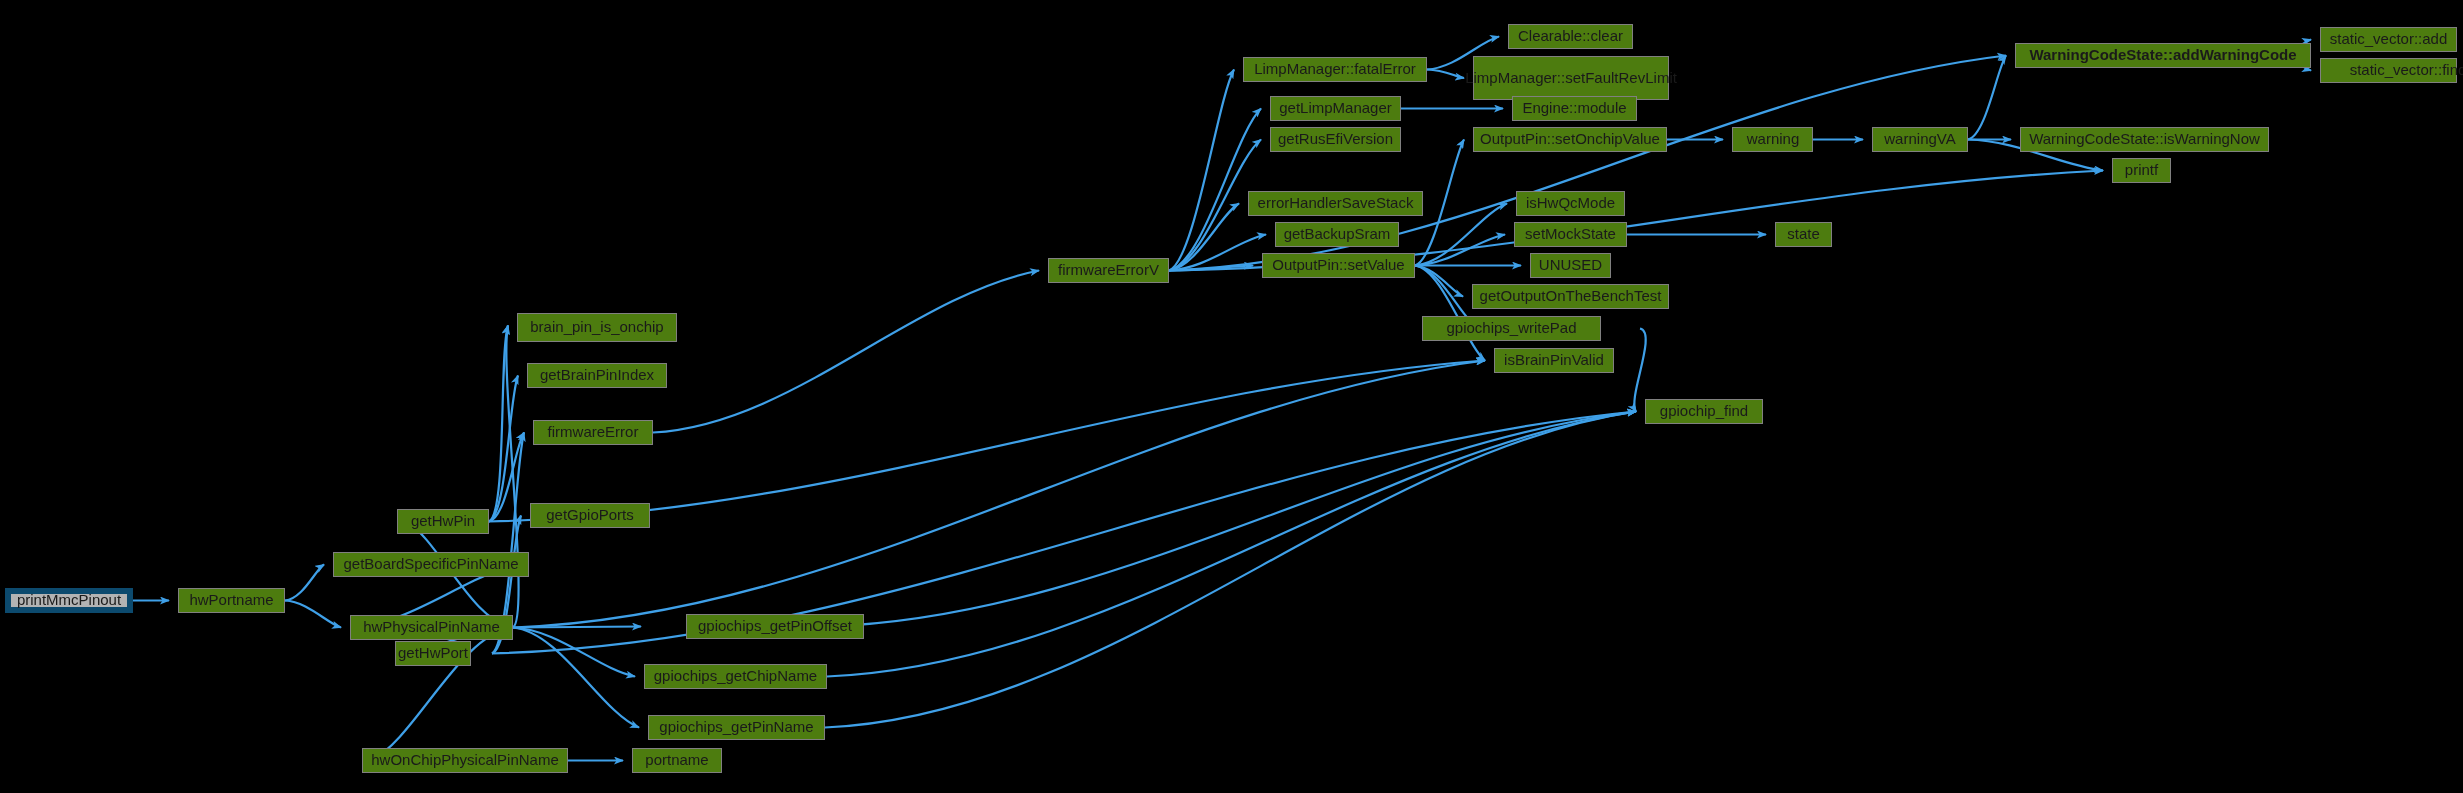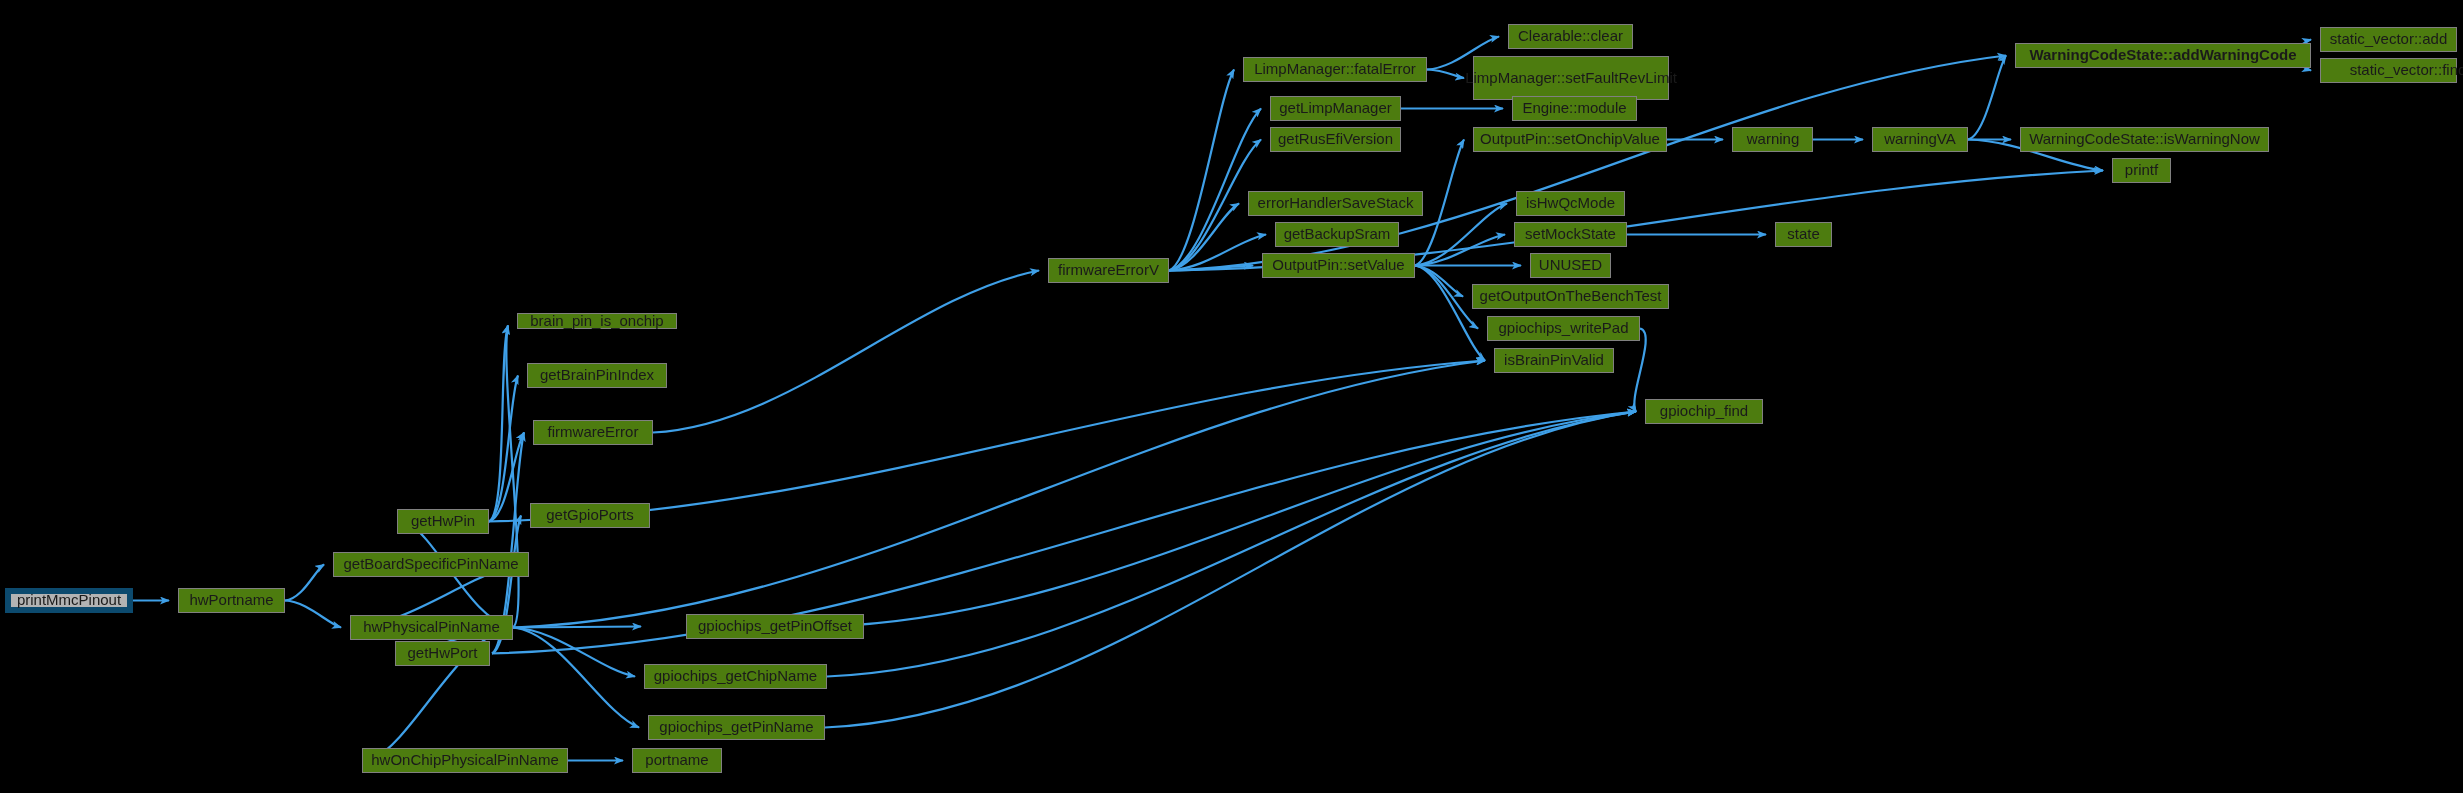--- a/index.html
+++ b/index.html
@@ -112,22 +112,22 @@
       </g>
   </svg>
   <div id="nodes">
       <div class="node root" style="left: 5px; top: 588px; width: 128px; height: 25px;">printMmcPinout</div>
       <div class="node" style="left: 178px; top: 588px; width: 107px; height: 25px;">hwPortname</div>
       <div class="node" style="left: 333px; top: 552px; width: 196px; height: 25px;">getBoardSpecificPinName</div>
       <div class="node" style="left: 350px; top: 615px; width: 163px; height: 25px;">hwPhysicalPinName</div>
       <div class="node" style="left: 362px; top: 748px; width: 206px; height: 25px;">hwOnChipPhysicalPinName</div>
       <div class="node" style="left: 632px; top: 748px; width: 90px; height: 25px;">portname</div>
       <div class="node" style="left: 397px; top: 509px; width: 92px; height: 25px;">getHwPin</div>
-      <div class="node" style="left: 395px; top: 641px; width: 95px; height: 25px;">getHwPort</div>
-      <div class="node" style="left: 517px; top: 313px; width: 160px; height: 16px;">brain_pin_is_onchip</div>
+      <div class="node" style="left: 395px; top: 641px; width: 76px; height: 25px;">getHwPort</div>
+      <div class="node" style="left: 517px; top: 313px; width: 160px; height: 29px;">brain_pin_is_onchip</div>
       <div class="node" style="left: 527px; top: 363px; width: 140px; height: 25px;">getBrainPinIndex</div>
       <div class="node" style="left: 533px; top: 420px; width: 120px; height: 25px;">firmwareError</div>
       <div class="node" style="left: 530px; top: 503px; width: 120px; height: 25px;">getGpioPorts</div>
       <div class="node" style="left: 650px; top: 614px; width: 178px; height: 25px; margin-left: 36px;">gpiochips_getPinOffset</div>
       <div class="node" style="left: 644px; top: 664px; width: 183px; height: 25px;">gpiochips_getChipName</div>
       <div class="node" style="left: 648px; top: 715px; width: 177px; height: 25px;">gpiochips_getPinName</div>
       <div class="node" style="left: 1048px; top: 258px; width: 121px; height: 25px;">firmwareErrorV</div>
       <div class="node" style="left: 1243px; top: 57px; width: 184px; height: 25px;">LimpManager::fatalError</div>
       <div class="node" style="left: 1508px; top: 24px; width: 125px; height: 25px;">Clearable::clear</div>
       <div class="node multiline" style="left: 1473px; top: 56px; width: 196px; height: 44px;">LimpManager::setFaultRevLimit</div>
@@ -143,17 +143,17 @@
       <div class="node" style="left: 2320px; top: 58px; width: 137px; height: 25px; padding-left: 44px;">static_vector::find</div>
       <div class="node" style="left: 2112px; top: 158px; width: 59px; height: 25px;">printf</div>
       <div class="node" style="left: 1248px; top: 191px; width: 175px; height: 25px;">errorHandlerSaveStack</div>
       <div class="node" style="left: 1275px; top: 222px; width: 124px; height: 25px;">getBackupSram</div>
       <div class="node" style="left: 1516px; top: 191px; width: 109px; height: 25px;">isHwQcMode</div>
       <div class="node" style="left: 1514px; top: 222px; width: 113px; height: 25px;">setMockState</div>
       <div class="node" style="left: 1775px; top: 222px; width: 57px; height: 25px;">state</div>
       <div class="node" style="left: 1530px; top: 253px; width: 81px; height: 25px;">UNUSED</div>
       <div class="node" style="left: 1262px; top: 253px; width: 153px; height: 25px;">OutputPin::setValue</div>
       <div class="node" style="left: 1472px; top: 284px; width: 197px; height: 25px;">getOutputOnTheBenchTest</div>
-      <div class="node" style="left: 1487px; top: 316px; width: 153px; height: 25px;">gpiochips_writePad</div>
+      <div class="node" style="left: 1422px; top: 316px; width: 179px; height: 25px;">gpiochips_writePad</div>
       <div class="node" style="left: 1494px; top: 348px; width: 120px; height: 25px;">isBrainPinValid</div>
       <div class="node" style="left: 1645px; top: 399px; width: 118px; height: 25px;">gpiochip_find</div>
     </div>
 </div>
 
 </body></html>

